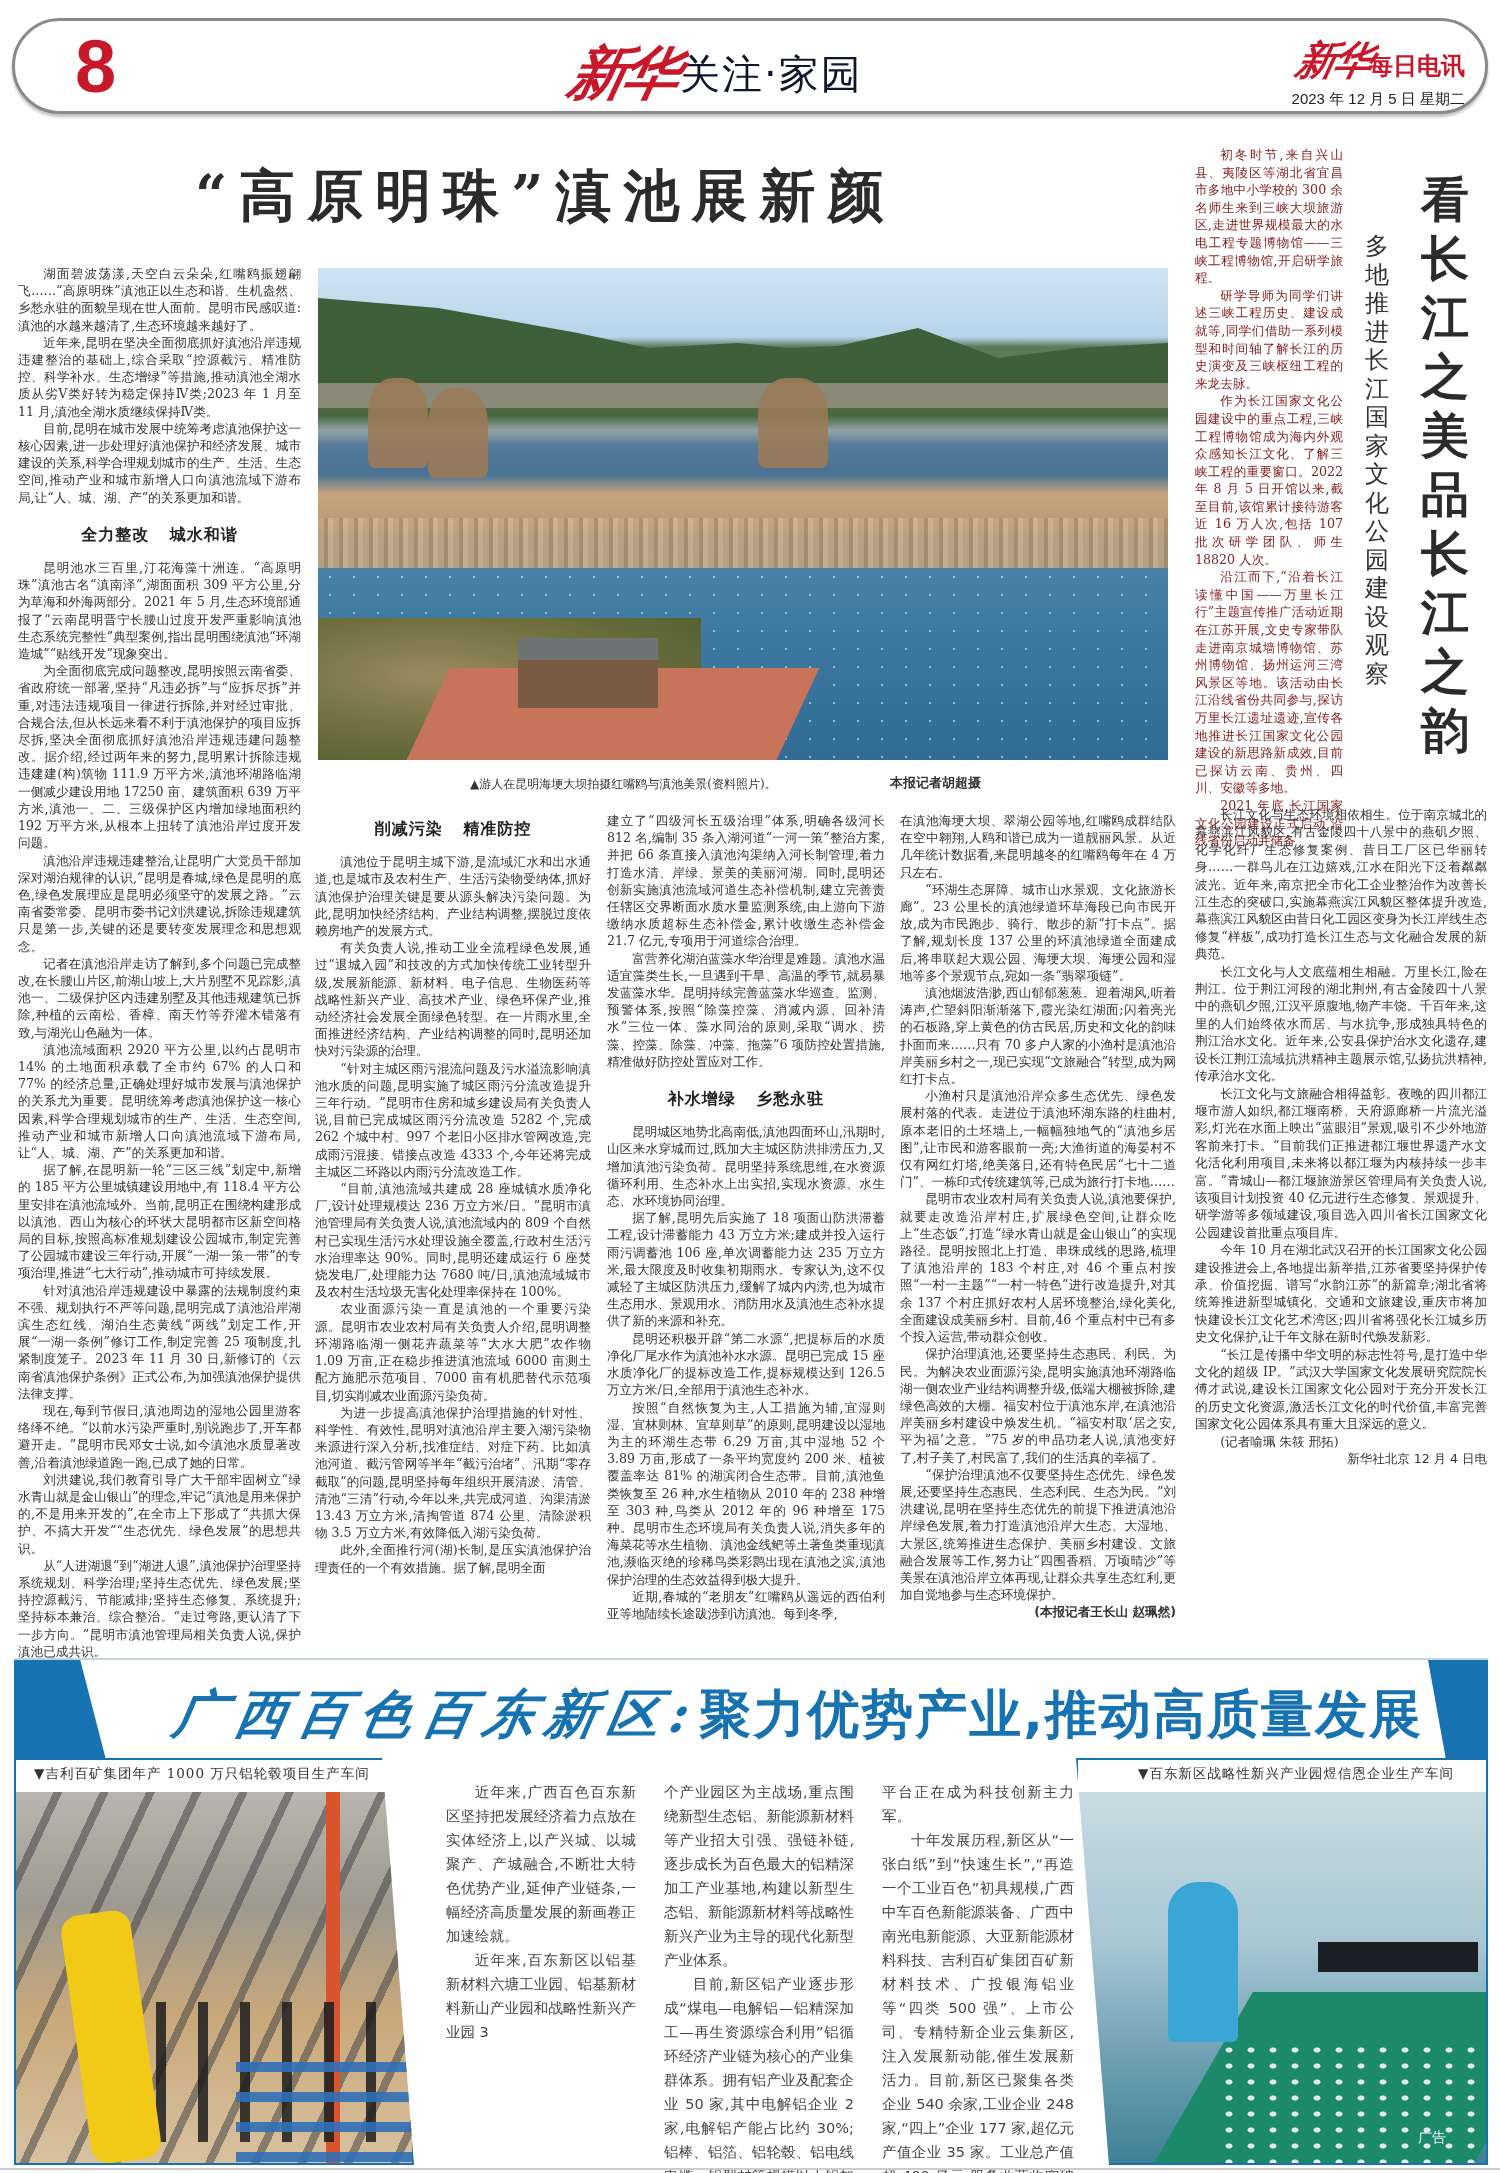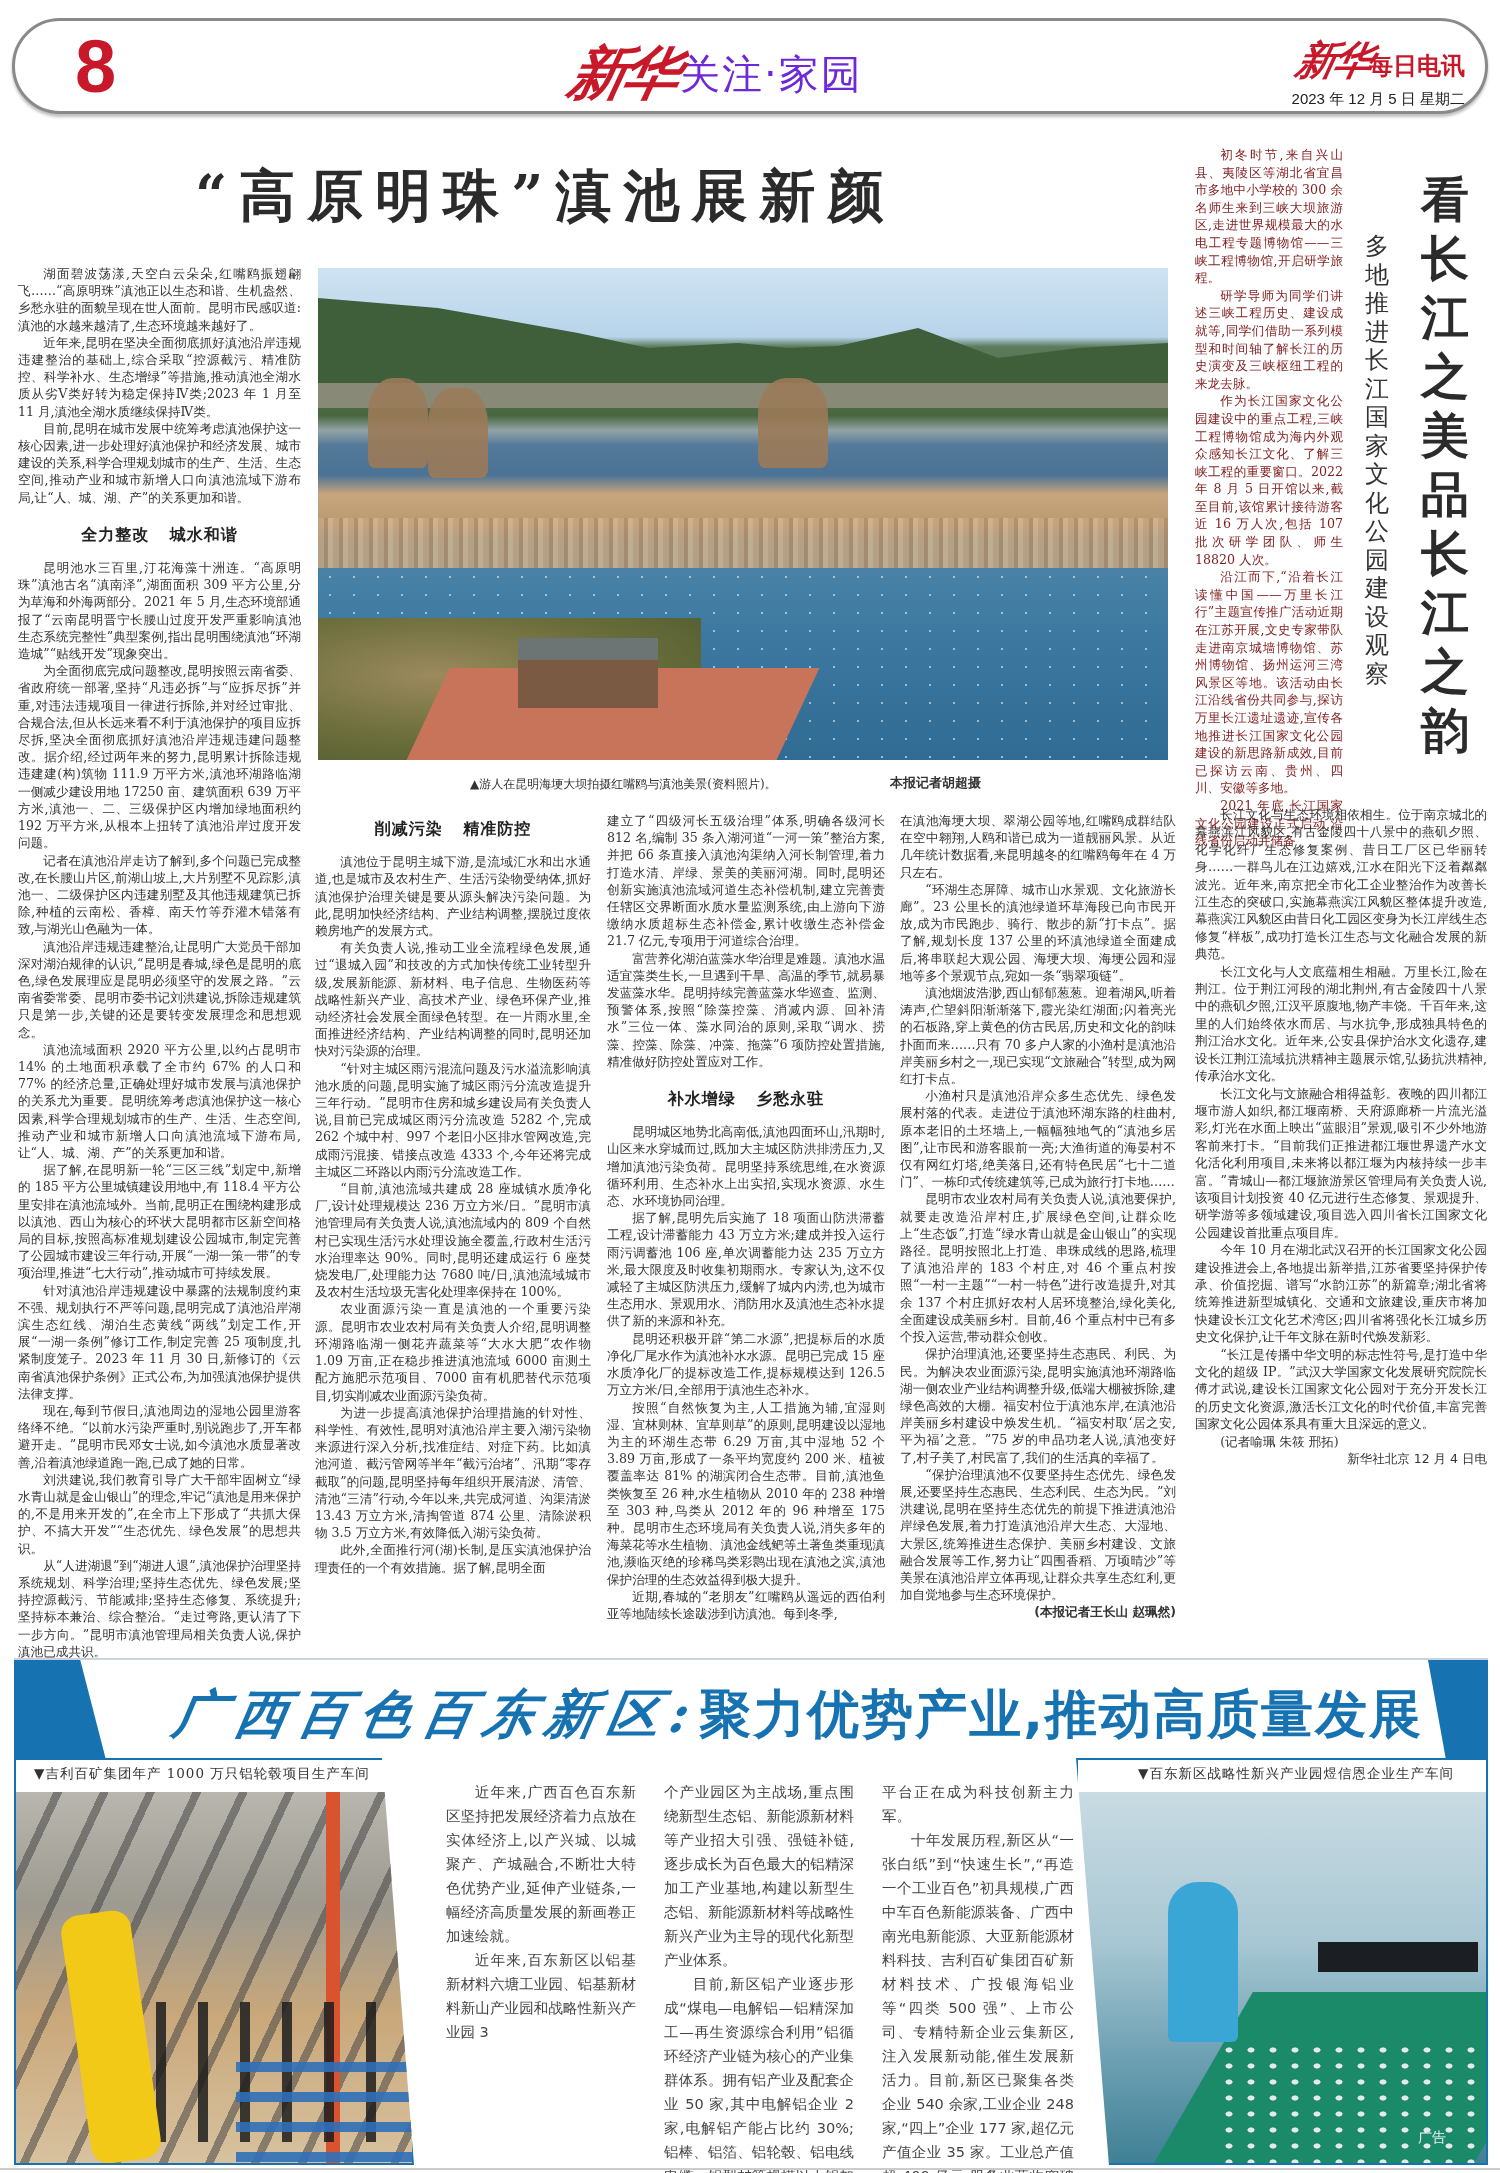--- a/index.html
+++ b/index.html
@@ -17,21 +17,21 @@
     position: absolute; left: 60px; top: 6px; font-size: 74px; line-height: 80px;
     color: #c8192b; font-family: "Liberation Sans", sans-serif; font-weight: bold;
   }
   .section-title {
     position: absolute; left: 555px; top: 18px; height: 70px; display: flex; align-items: center; gap: 6px;
   }
   .brand-script {
     color: #c8192b; font-family: "DejaVu Serif", serif; font-style: italic; font-weight: bold;
     font-size: 58px; letter-spacing: -6px; transform: skewX(-12deg); display: inline-block;
   }
-  .section-name { color: #6d28d9; font-size: 40px; font-family: "DejaVu Sans", sans-serif; letter-spacing: 2px; }
+  .section-name { color: #0f172a; font-size: 40px; font-family: "DejaVu Sans", sans-serif; letter-spacing: 2px; }
   .paper-brand { position: absolute; right: 20px; top: 12px; text-align: right; }
   .paper-brand .brand-small { color: #c8192b; font-style: italic; font-weight: bold; font-size: 40px; letter-spacing: -4px; transform: skewX(-12deg); display: inline-block; }
   .paper-brand .paper-name { color: #c8192b; font-size: 24px; font-weight: bold; font-family: "DejaVu Serif", serif; }
   .paper-date { font-size: 15px; font-family: "Liberation Sans", sans-serif; color: #222; margin-top: 2px; }
 
   
   .headline {
     position: absolute; left: 195px; top: 160px; width: 770px;
     font-size: 56px; font-weight: bold; letter-spacing: 12px; color: #2b2b2b;
     font-family: "DejaVu Serif", serif; line-height: 70px; white-space: nowrap;
@@ -138,22 +138,22 @@
 
 <h1 class="headline">“高原明珠”滇池展新颜</h1>
 
 <div class="col" style="left:18px; top:265px; width:283px;">
     <p>湖面碧波荡漾,天空白云朵朵,红嘴鸥振翅翩飞……“高原明珠”滇池正以生态和谐、生机盎然、乡愁永驻的面貌呈现在世人面前。昆明市民感叹道:滇池的水越来越清了,生态环境越来越好了。</p>
     <p>近年来,昆明在坚决全面彻底抓好滇池沿岸违规违建整治的基础上,综合采取“控源截污、精准防控、科学补水、生态增绿”等措施,推动滇池全湖水质从劣Ⅴ类好转为稳定保持Ⅳ类;2023 年 1 月至 11 月,滇池全湖水质继续保持Ⅳ类。</p>
     <p>目前,昆明在城市发展中统筹考虑滇池保护这一核心因素,进一步处理好滇池保护和经济发展、城市建设的关系,科学合理规划城市的生产、生活、生态空间,推动产业和城市新增人口向滇池流域下游布局,让“人、城、湖、产”的关系更加和谐。</p>
     <h3 class="subhead">全力整改  城水和谐</h3>
     <p>昆明池水三百里,汀花海藻十洲连。“高原明珠”滇池古名“滇南泽”,湖面面积 309 平方公里,分为草海和外海两部分。2021 年 5 月,生态环境部通报了“云南昆明晋宁长腰山过度开发严重影响滇池生态系统完整性”典型案例,指出昆明围绕滇池“环湖造城”“贴线开发”现象突出。</p>
     <p>为全面彻底完成问题整改,昆明按照云南省委、省政府统一部署,坚持“凡违必拆”与“应拆尽拆”并重,对违法违规项目一律进行拆除,并对经过审批、合规合法,但从长远来看不利于滇池保护的项目应拆尽拆,坚决全面彻底抓好滇池沿岸违规违建问题整改。据介绍,经过两年来的努力,昆明累计拆除违规违建建(构)筑物 111.9 万平方米,滇池环湖路临湖一侧减少建设用地 17250 亩、建筑面积 639 万平方米,滇池一、二、三级保护区内增加绿地面积约 192 万平方米,从根本上扭转了滇池沿岸过度开发问题。</p>
+    <p>滇池沿岸违规违建整治,让昆明广大党员干部加深对湖泊规律的认识,“昆明是春城,绿色是昆明的底色,绿色发展理应是昆明必须坚守的发展之路。”云南省委常委、昆明市委书记刘洪建说,拆除违规建筑只是第一步,关键的还是要转变发展理念和思想观念。</p>
     <p>记者在滇池沿岸走访了解到,多个问题已完成整改,在长腰山片区,前湖山坡上,大片别墅不见踪影,滇池一、二级保护区内违建别墅及其他违规建筑已拆除,种植的云南松、香樟、南天竹等乔灌木错落有致,与湖光山色融为一体。</p>
-    <p>滇池沿岸违规违建整治,让昆明广大党员干部加深对湖泊规律的认识,“昆明是春城,绿色是昆明的底色,绿色发展理应是昆明必须坚守的发展之路。”云南省委常委、昆明市委书记刘洪建说,拆除违规建筑只是第一步,关键的还是要转变发展理念和思想观念。</p>
     <p>滇池流域面积 2920 平方公里,以约占昆明市 14% 的土地面积承载了全市约 67% 的人口和 77% 的经济总量,正确处理好城市发展与滇池保护的关系尤为重要。昆明统筹考虑滇池保护这一核心因素,科学合理规划城市的生产、生活、生态空间,推动产业和城市新增人口向滇池流域下游布局,让“人、城、湖、产”的关系更加和谐。</p>
     <p>据了解,在昆明新一轮“三区三线”划定中,新增的 185 平方公里城镇建设用地中,有 118.4 平方公里安排在滇池流域外。当前,昆明正在围绕构建形成以滇池、西山为核心的环状大昆明都市区新空间格局的目标,按照高标准规划建设公园城市,制定完善了公园城市建设三年行动,开展“一湖一策一带”的专项治理,推进“七大行动”,推动城市可持续发展。</p>
     <p>针对滇池沿岸违规建设中暴露的法规制度约束不强、规划执行不严等问题,昆明完成了滇池沿岸湖滨生态红线、湖泊生态黄线“两线”划定工作,开展“一湖一条例”修订工作,制定完善 25 项制度,扎紧制度笼子。2023 年 11 月 30 日,新修订的《云南省滇池保护条例》正式公布,为加强滇池保护提供法律支撑。</p>
     <p>现在,每到节假日,滇池周边的湿地公园里游客络绎不绝。“以前水污染严重时,别说跑步了,开车都避开走。”昆明市民邓女士说,如今滇池水质显著改善,沿着滇池绿道跑一跑,已成了她的日常。</p>
     <p>刘洪建说,我们教育引导广大干部牢固树立“绿水青山就是金山银山”的理念,牢记“滇池是用来保护的,不是用来开发的”,在全市上下形成了“共抓大保护、不搞大开发”“生态优先、绿色发展”的思想共识。</p>
     <p>从“人进湖退”到“湖进人退”,滇池保护治理坚持系统规划、科学治理;坚持生态优先、绿色发展;坚持控源截污、节能减排;坚持生态修复、系统提升;坚持标本兼治、综合整治。“走过弯路,更认清了下一步方向。”昆明市滇池管理局相关负责人说,保护滇池已成共识。</p>
   </div>
 
 <div class="lake-photo">
   <svg class="photo-mountain" viewBox="0 0 850 120" preserveAspectRatio="none">

